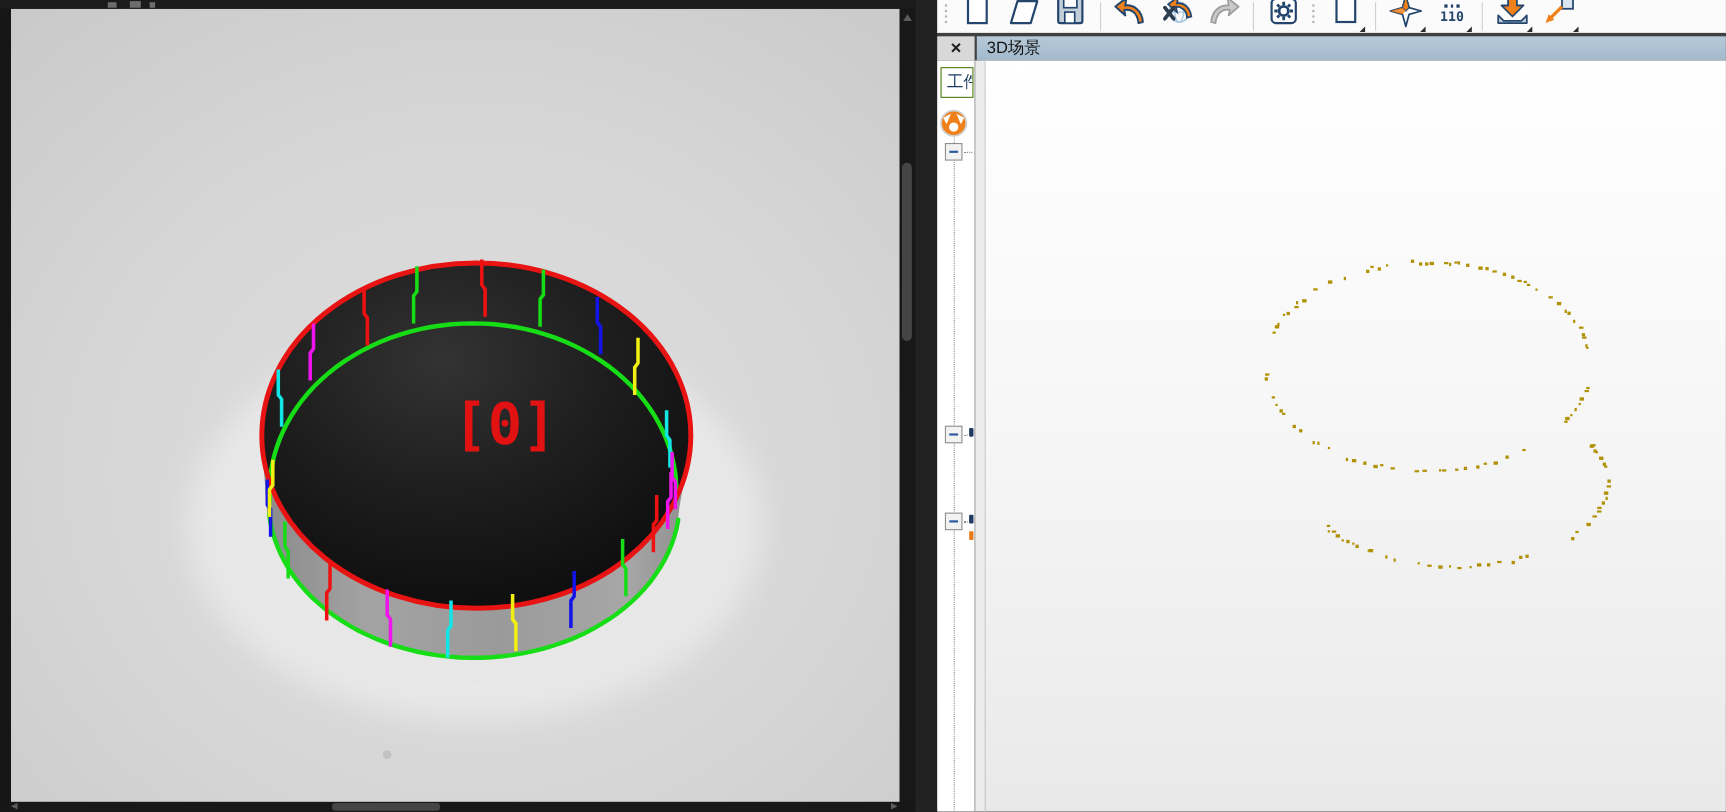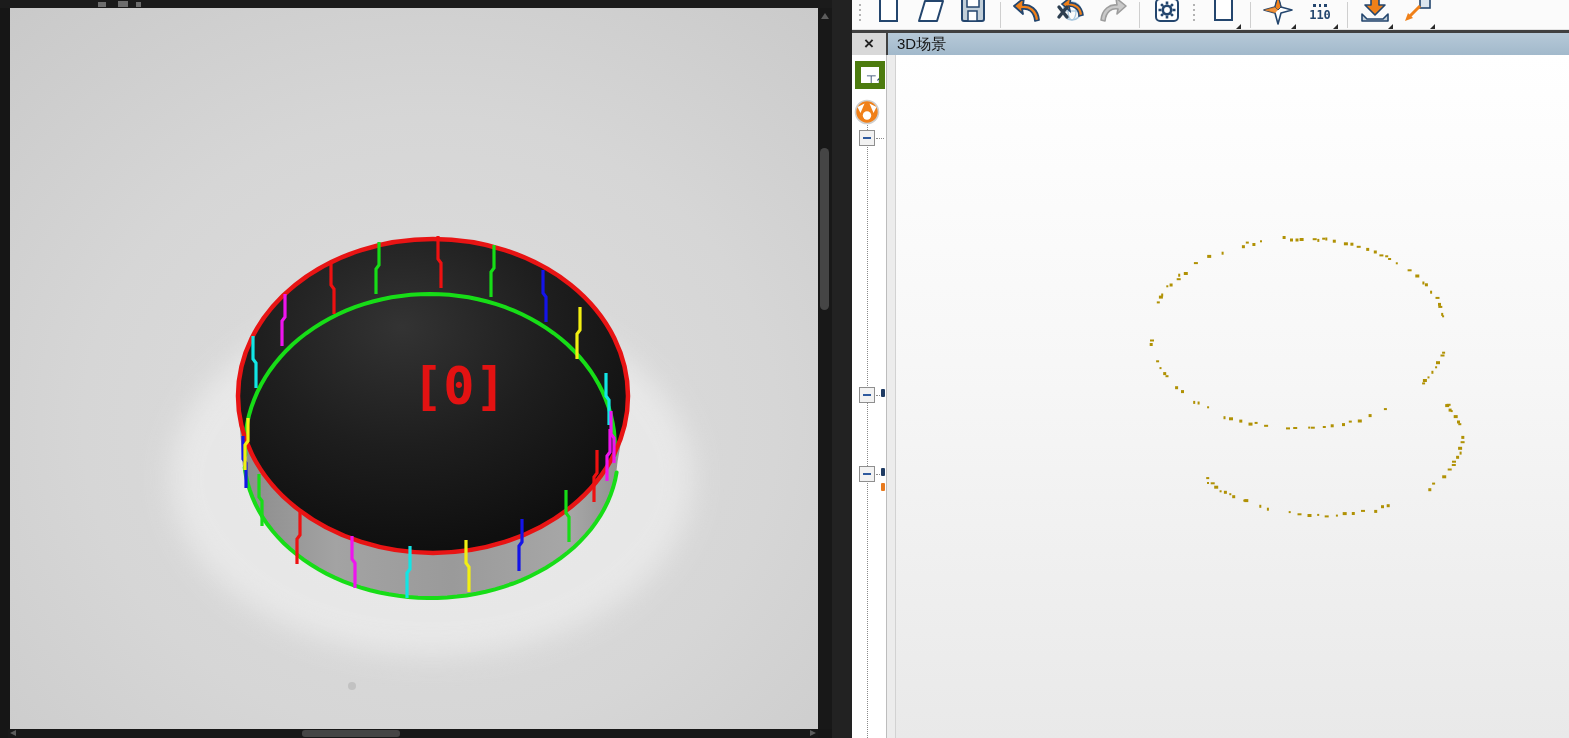--- a/index.html
+++ b/index.html
@@ -33,22 +33,22 @@
   .binary .dots{display:flex;justify-content:center;gap:3px;margin-bottom:3px;}
   .binary .dots i{width:2.5px;height:2.5px;background:#24466e;display:block;}
   .tab-row{position:absolute;left:0;top:33px;width:737px;height:22px;}
   .close-btn{position:absolute;left:0;top:0;width:34px;height:22px;background:#d8d8d8;color:#222;
              font-size:17px;font-weight:bold;text-align:center;line-height:21px;cursor:pointer;}
   .scene-header{position:absolute;left:36px;top:0;width:701px;height:22px;
                 background:linear-gradient(#b6c9d8,#a2b9cb);color:#141414;font-size:15px;line-height:22px;
                 padding-left:9px;box-sizing:border-box;}
   
   .strip{position:absolute;left:0;top:55px;width:34px;height:683px;background:#ffffff;overflow:hidden;}
-  .wf-tab{position:absolute;left:3px;top:6px;width:30px;height:28px;background:#fff;border:6px solid #4d7c0f;
-          color:#1e3a62;font-size:11px;line-height:26px;padding-left:5px;box-sizing:border-box;
+  .wf-tab{position:absolute;left:3px;top:6px;width:30px;height:28px;background:#fff;border:1px solid #4d7c0f;
+          color:#1e3a62;font-size:15px;line-height:26px;padding-left:5px;box-sizing:border-box;
           white-space:nowrap;overflow:hidden;cursor:pointer;}
   .wf-line{position:absolute;left:15px;top:70px;bottom:0;width:0;border-left:1px dotted #8a8a8a;}
   .wf-start{position:absolute;left:2px;top:44px;width:26px;height:26px;cursor:pointer;}
   .wf-node{position:absolute;left:7px;width:16px;height:16px;background:#f2f2f2;border:1px solid #8f8f8f;
            box-sizing:border-box;cursor:pointer;}
   .wf-node i{position:absolute;left:3px;top:6px;width:8px;height:2px;background:#2f5a9e;}
   .wf-stub{position:absolute;left:24px;width:8px;height:0;border-top:1px dotted #8a8a8a;}
   .wf-badge{position:absolute;left:29px;width:4px;border-radius:1px;}
   .splitter{position:absolute;left:34px;top:55px;width:10px;height:683px;background:#ececec;
             border-left:1px solid #bdbdbd;border-right:1px solid #d2d2d2;box-sizing:border-box;cursor:col-resize;}

